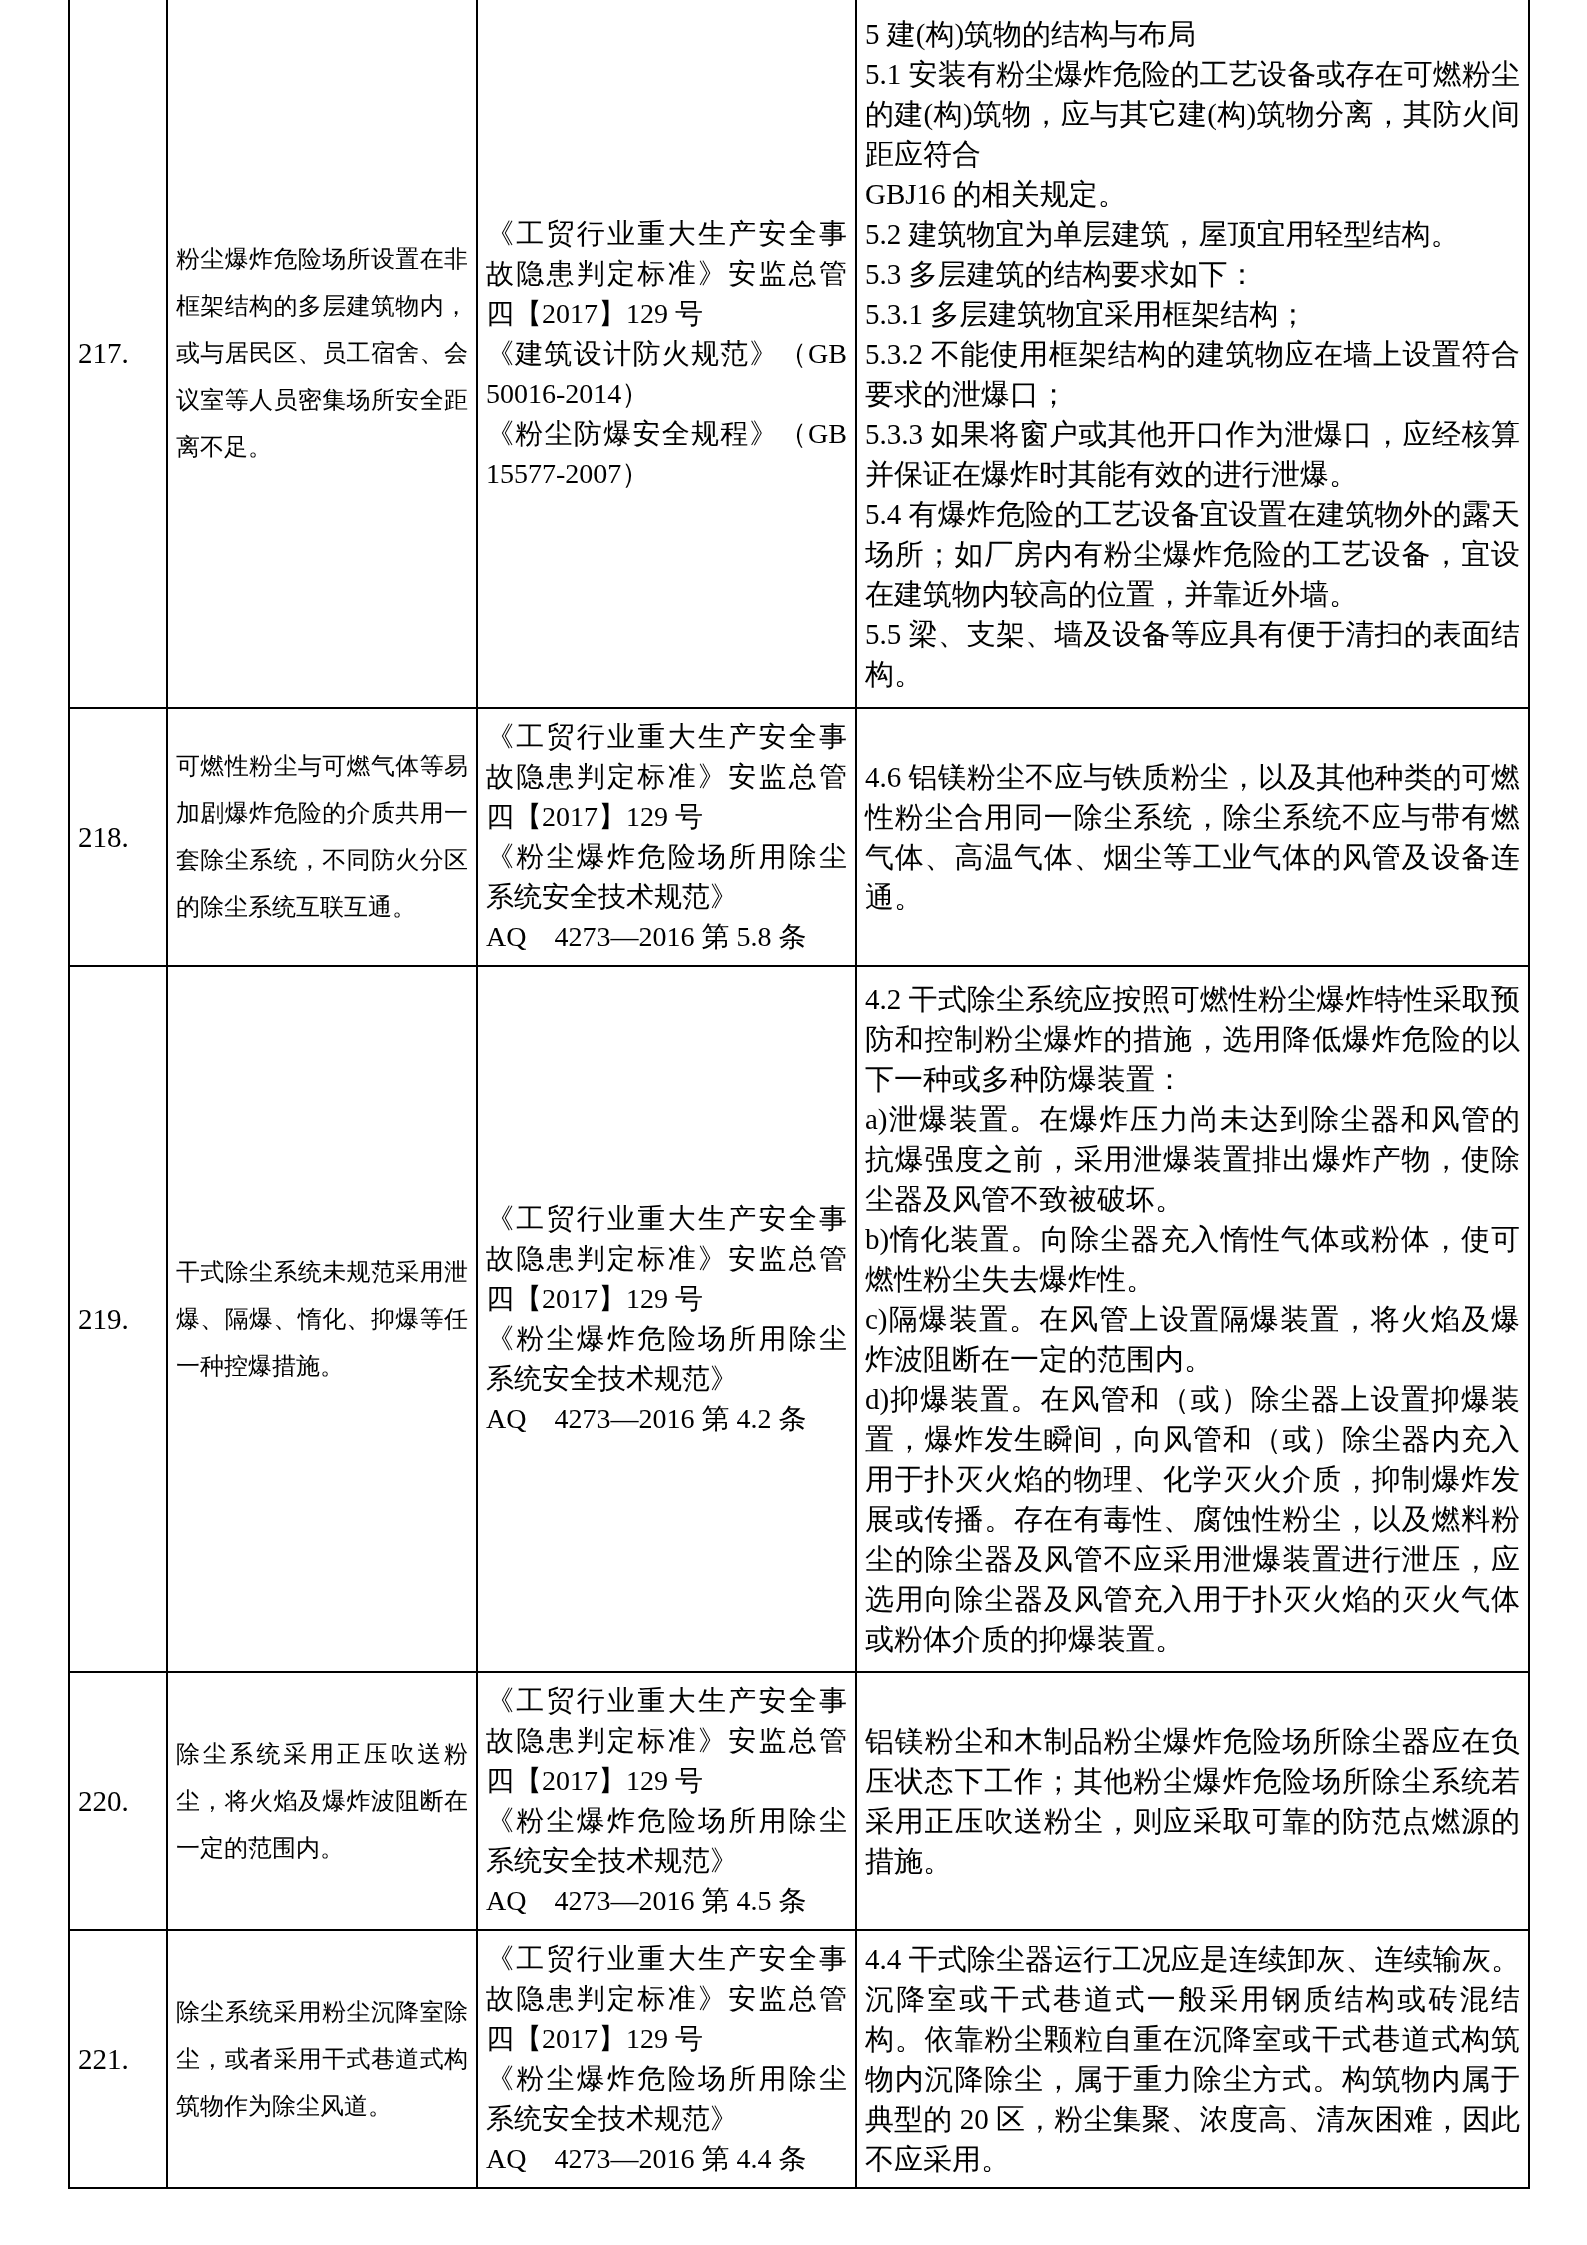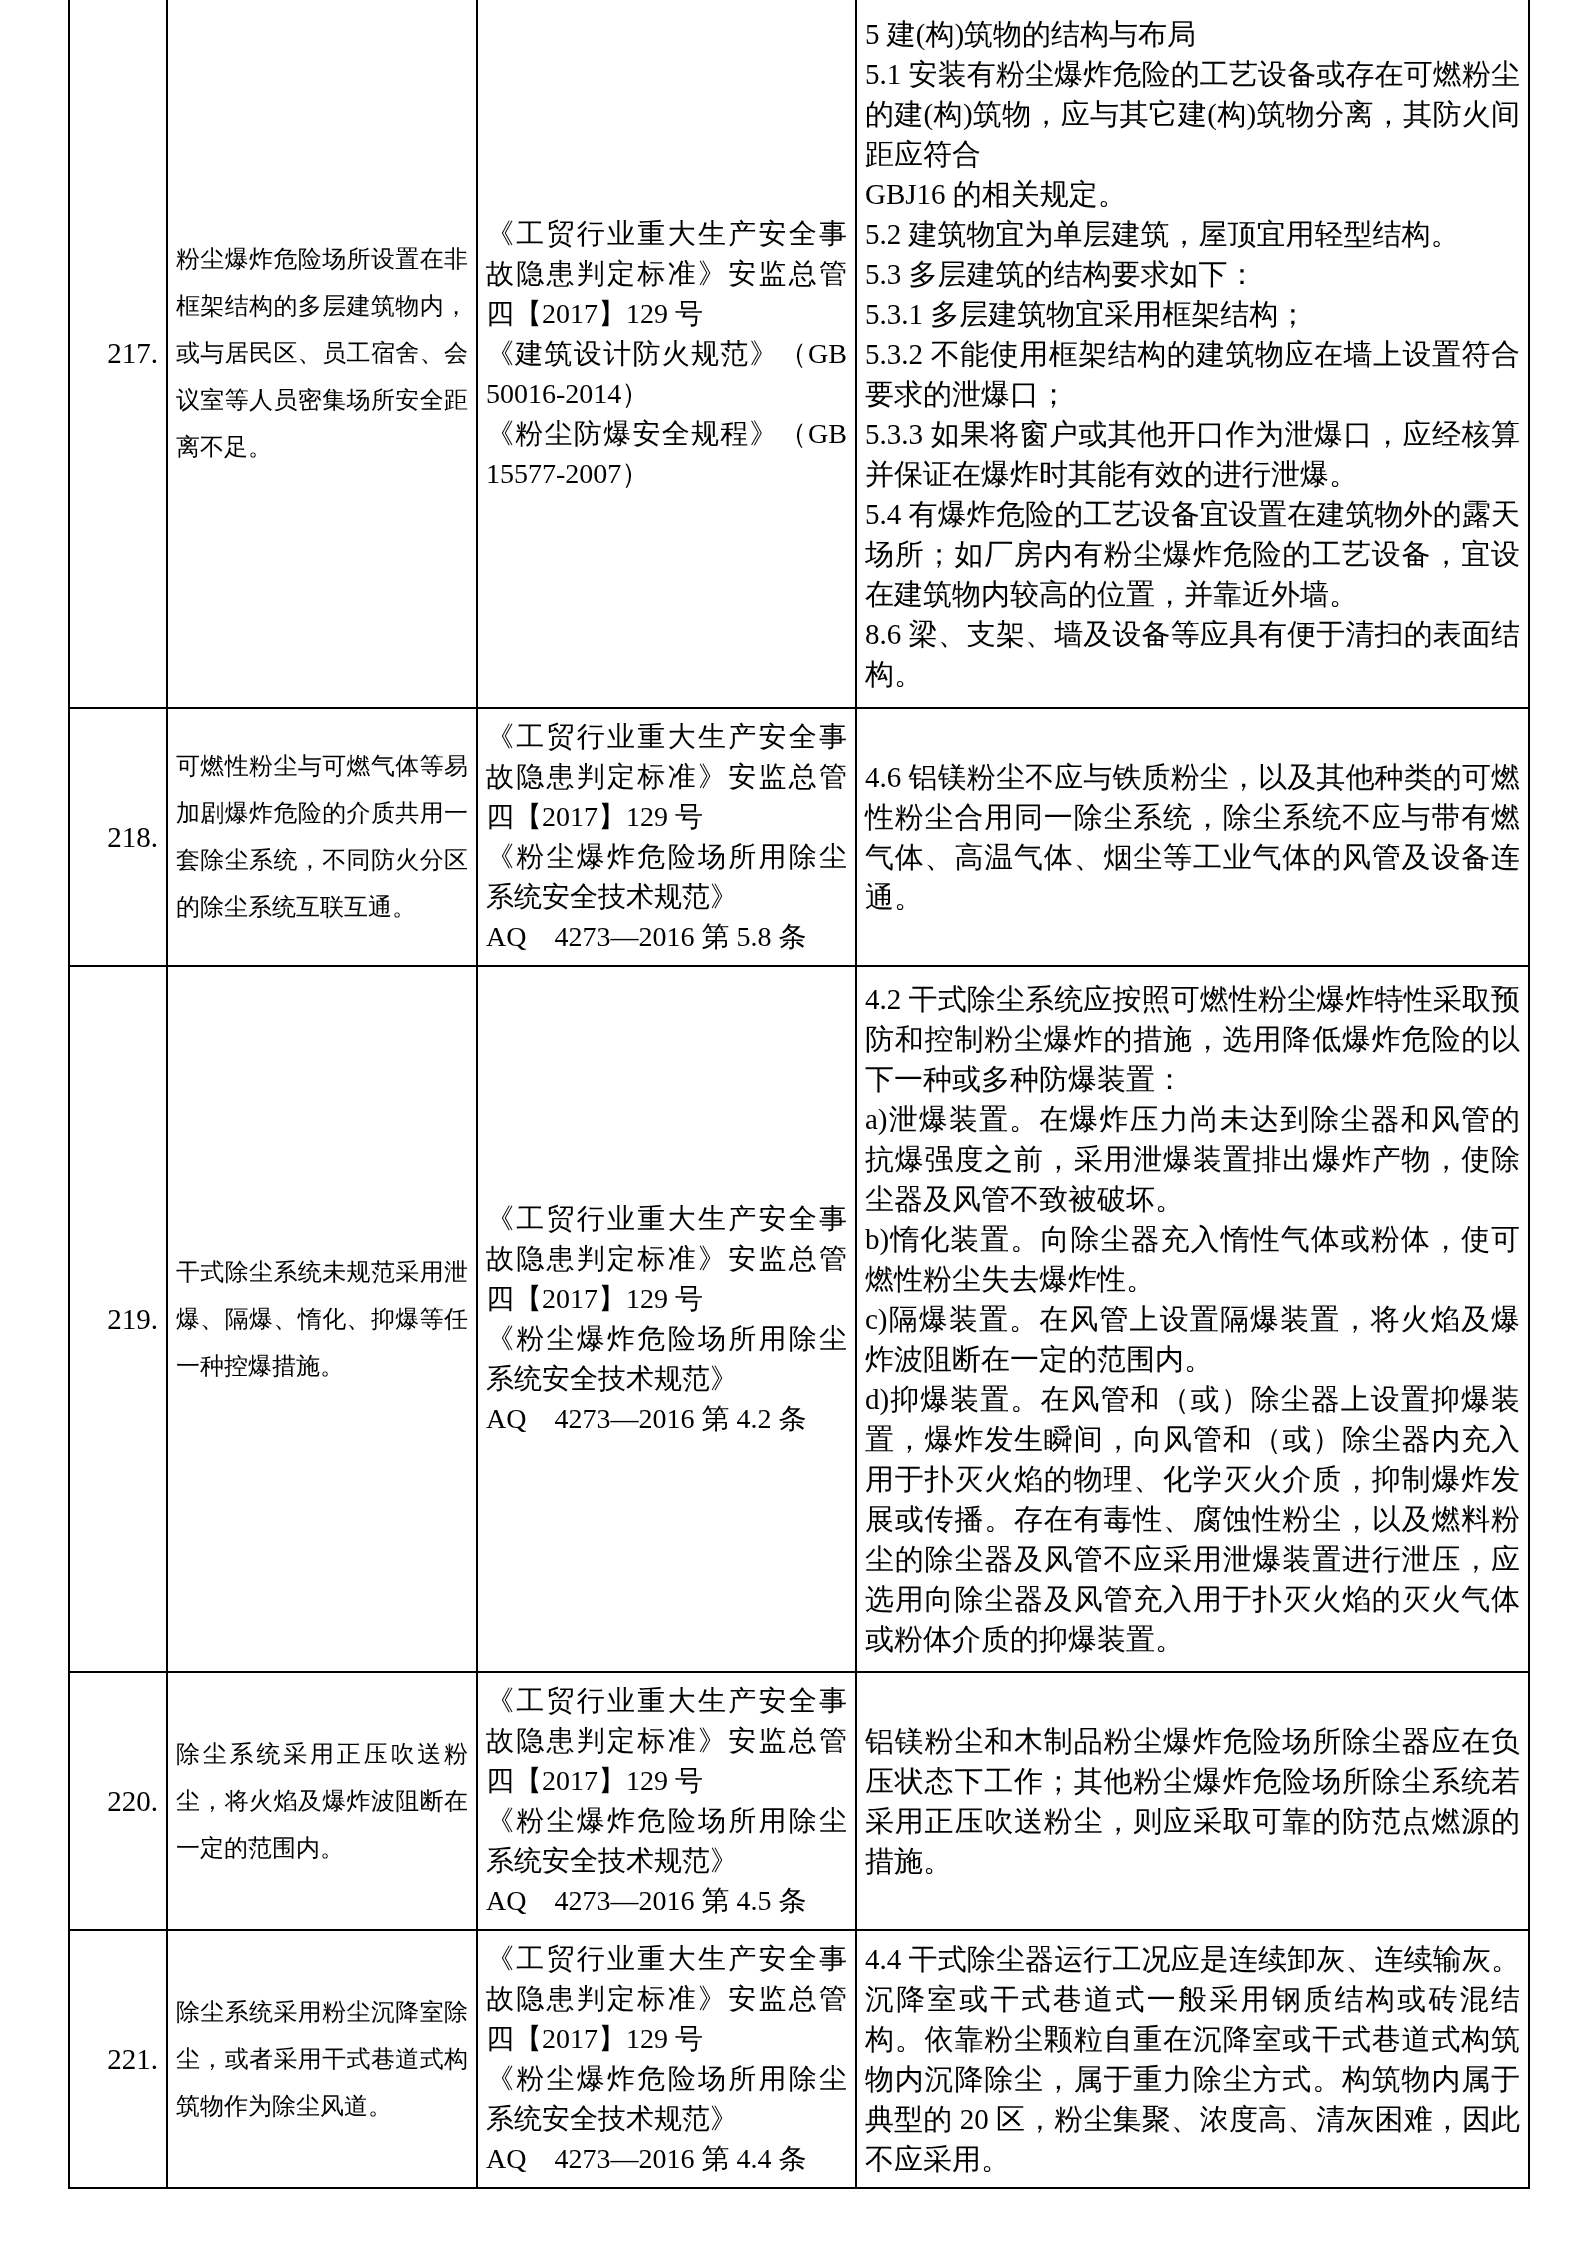--- a/index.html
+++ b/index.html
@@ -23,21 +23,21 @@
     padding:8px;
     overflow:hidden;
   }
   table.doc tr.first td { border-top:none; }
   .hr0 { height:708px; }
   .hr1 { height:254px; }
   .hr2 { height:706px; }
   .hr3 { height:244px; }
   .hr4 { height:255px; }
   td.c1 {
-    text-align:right;
+    text-align:left;
     font-size:29px;
   }
   td.c2 {
     font-size:24px;
     line-height:47px;
     padding:0 11px;
     text-align:justify;
   }
   td.c3 {
     font-size:28px;
@@ -76,21 +76,21 @@
         <td class="c4">
           <p>5 建(构)筑物的结构与布局</p>
           <p>5.1 安装有粉尘爆炸危险的工艺设备或存在可燃粉尘的建(构)筑物，应与其它建(构)筑物分离，其防火间距应符合</p>
           <p>GBJ16 的相关规定。</p>
           <p>5.2 建筑物宜为单层建筑，屋顶宜用轻型结构。</p>
           <p>5.3 多层建筑的结构要求如下：</p>
           <p>5.3.1 多层建筑物宜采用框架结构；</p>
           <p>5.3.2 不能使用框架结构的建筑物应在墙上设置符合要求的泄爆口；</p>
           <p>5.3.3 如果将窗户或其他开口作为泄爆口，应经核算并保证在爆炸时其能有效的进行泄爆。</p>
           <p>5.4 有爆炸危险的工艺设备宜设置在建筑物外的露天场所；如厂房内有粉尘爆炸危险的工艺设备，宜设在建筑物内较高的位置，并靠近外墙。</p>
-          <p>8.6 梁、支架、墙及设备等应具有便于清扫的表面结构。</p>
+          <p>5.5 梁、支架、墙及设备等应具有便于清扫的表面结构。</p>
         </td>
       </tr>
 
       <tr class="hr1">
         <td class="c1"><span>218.</span></td>
         <td class="c2">可燃性粉尘与可燃气体等易加剧爆炸危险的介质共用一套除尘系统，不同防火分区的除尘系统互联互通。</td>
         <td class="c3">
           <p>《工贸行业重大生产安全事故隐患判定标准》安监总管四【2017】129 号</p>
           <p>《粉尘爆炸危险场所用除尘系统安全技术规范》</p>
           <p>AQ　4273—2016 第 5.8 条</p>

